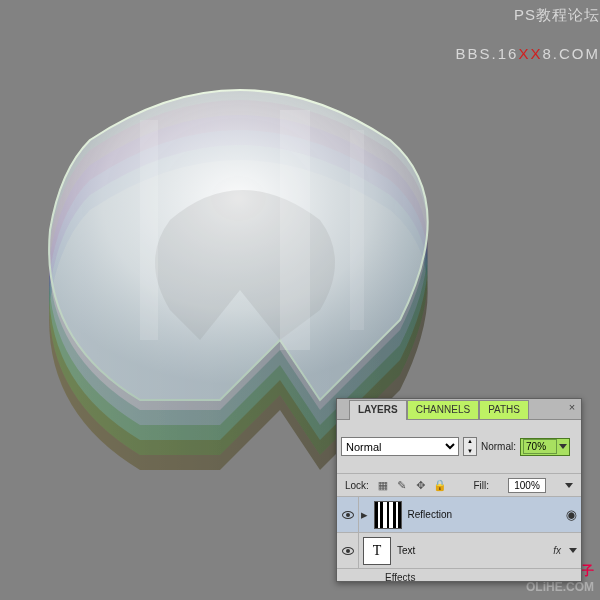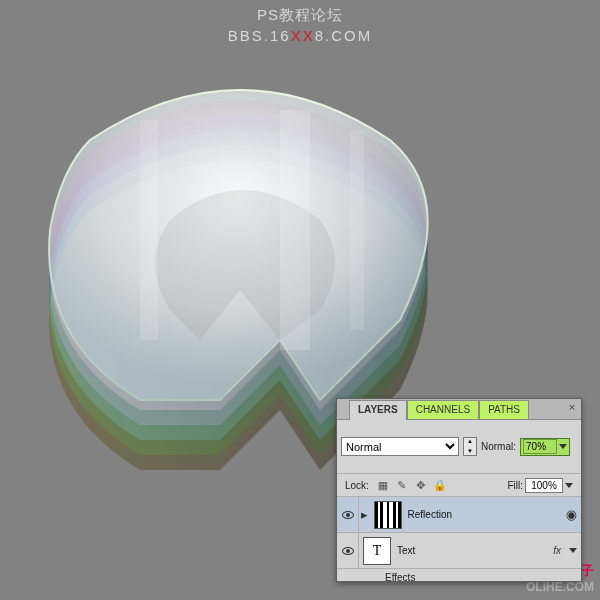--- a/index.html
+++ b/index.html
@@ -1,19 +1,19 @@
 <!DOCTYPE html>
 <html><head>
 <meta charset="utf-8">
 <style>
   *{box-sizing:border-box;margin:0;padding:0;font-family:Tahoma,Arial,sans-serif}
   body{width:600px;height:600px;background:#828282;overflow:hidden;position:relative}
-  .header{position:absolute;top:6px;left:0;right:0;text-align:center;z-index:3}
+  .header{position:absolute;top:6px;left:0;right:0;text-align:right;z-index:3}
   .header-title{color:#d8d8d8;font-size:15px;letter-spacing:1px}
-  .header-url{color:#d8d8d8;font-size:15px;letter-spacing:2px;margin-top:2px}
+  .header-url{color:#d8d8d8;font-size:15px;letter-spacing:2px;margin-top:20px}
   .header-url .xx{color:#d02020}
   .canvas{position:absolute;left:0;top:0;width:600px;height:600px}
   .plinth{position:absolute;left:20px;top:80px;width:440px;height:400px;filter:blur(0.3px)}
   .plate{position:absolute;left:0;width:100%;height:100%;mix-blend-mode:screen}
   .plate svg{width:100%;height:100%}
   .topglass{position:absolute;left:0;top:0;width:100%;height:100%}
   .watermark-right{position:absolute;right:6px;bottom:6px;font-size:13px;font-weight:bold;color:#888;text-align:right}
   .watermark-right .brand{color:#e80046}
   .watermark-right .olihe{color:#b0b0b0;font-size:12px;display:block}
   .panel{position:absolute;right:18px;bottom:18px;width:246px;background:#d4d4d4;border:1px solid #5f5f5f;box-shadow:0 2px 6px rgba(0,0,0,.4);font-size:11px;z-index:5}
@@ -24,21 +24,21 @@
   .row1{display:flex;align-items:center;padding:17px 4px;border-bottom:1px solid #b0b0b0;gap:4px}
   select.blend{flex:0 0 118px;height:19px;font-size:11px;background:#fff;border:1px solid #7a7a7a}
   .step-arrows{width:14px;height:19px;border:1px solid #7a7a7a;background:#e8e8e8;display:flex;flex-direction:column;justify-content:space-between;align-items:center;font-size:6px;line-height:7px}
   .lbl{font-size:10px;color:#222}
   .pct-box{display:flex;align-items:center;background:#a8e060;border:1px solid #4a7a20;padding:0 2px;height:18px;gap:2px}
   .pct-input{width:34px;background:#a8e060;border:1px solid #6a9a40;font-size:10px;padding:1px 2px}
   .pct-tri{width:0;height:0;border-left:4px solid transparent;border-right:4px solid transparent;border-top:5px solid #333}
   .row2{display:flex;align-items:center;padding:3px 8px;border-bottom:1px solid #b0b0b0;gap:6px}
   .lock-icons{display:flex;gap:3px;align-items:center}
   .lk{width:16px;height:16px;display:flex;align-items:center;justify-content:center;font-size:11px;color:#555}
-  .fill-box{display:flex;align-items:center;gap:2px;margin-left:auto}
+  .fill-box{display:flex;align-items:center;gap:19px;margin-left:auto}
   .fill-input{width:38px;background:#fff;border:1px solid #7a7a7a;text-align:center;font-size:10px;padding:1px 2px}
   .layers{background:#d4d4d4;max-height:84px;overflow:hidden}
   .layer{display:flex;align-items:center;height:36px;border-bottom:1px solid #b0b0b0}
   .vis-col{width:22px;height:100%;border-right:1px solid #b0b0b0;display:flex;align-items:center;justify-content:center}
   .eye{width:12px;height:8px;border:1px solid #333;border-radius:50%;position:relative}
   .eye::after{content:"";position:absolute;left:3px;top:1px;width:4px;height:4px;background:#333;border-radius:50%}
   .layer-body{flex:1;display:flex;align-items:center;padding:0 4px;gap:6px}
   .thumb{width:28px;height:28px;border:1px solid #555;background:#fff;display:flex;align-items:center;justify-content:center;font-size:14px;font-family:Georgia,serif}
   .thumb.refl{background:linear-gradient(90deg,#000 0 10%,#fff 10% 20%,#000 20% 30%,#fff 30% 45%,#000 45% 55%,#fff 55% 70%,#000 70% 80%,#fff 80% 90%,#000 90%)}
   .layer-name{font-size:10px;font-weight:normal;color:#111}

